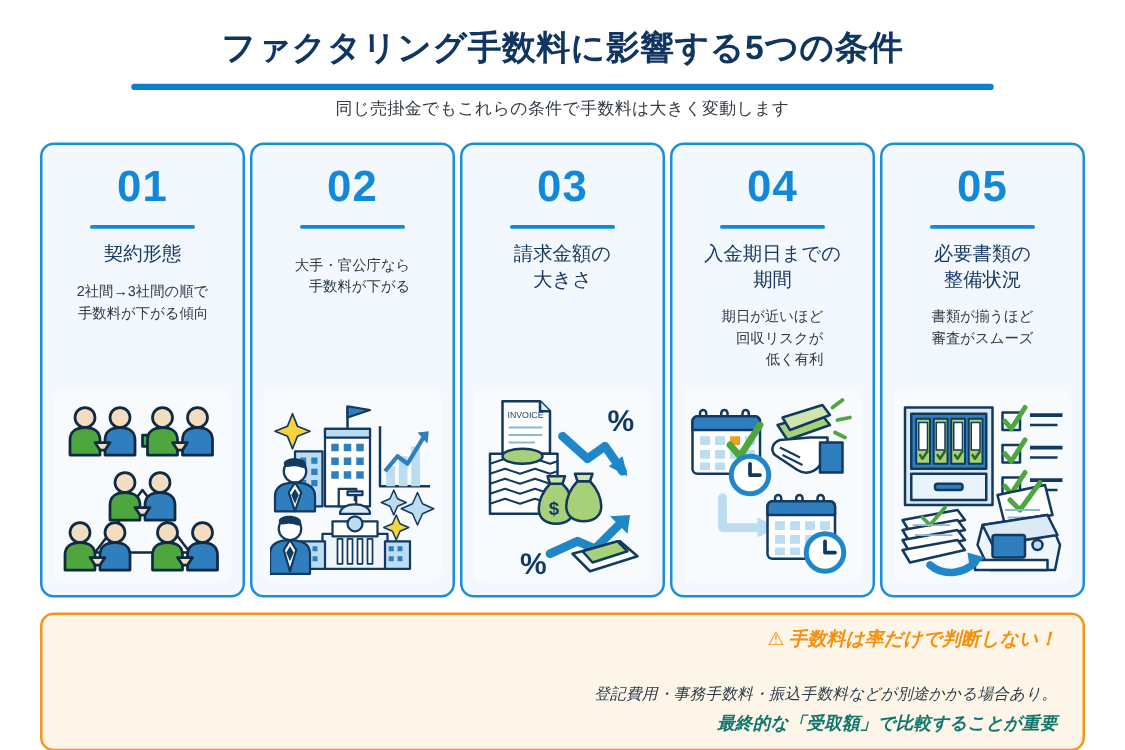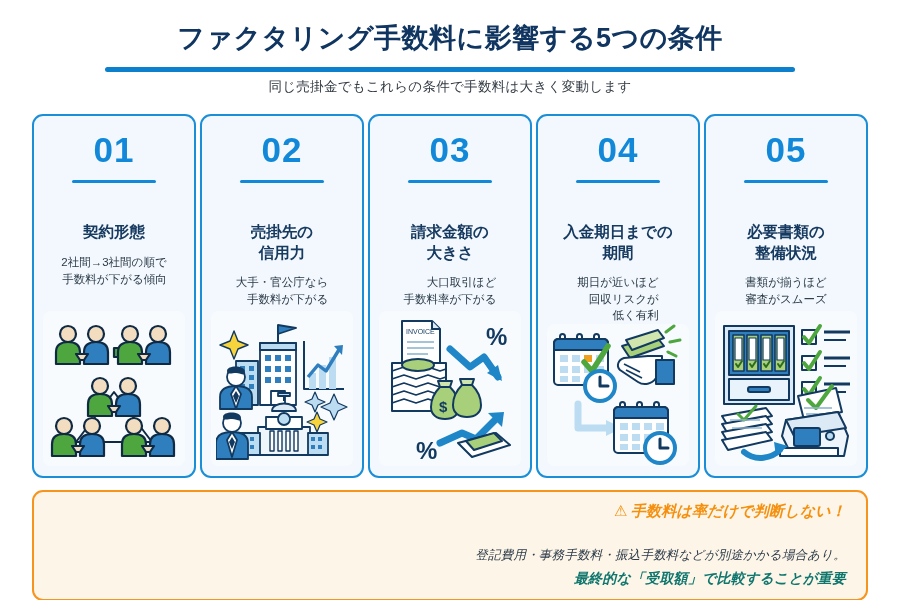--- a/index.html
+++ b/index.html
@@ -84,26 +84,25 @@
   }
   .card-rule {
     width: 84px;
     height: 3px;
     background: #1289d8;
     margin: 13px 0 11px 0;
     border-radius: 2px;
   }
   .card-title {
     font-size: 15.5px;
-    font-weight: bold;
+    font-weight: normal;
     color: #173a60;
     text-align: center;
     line-height: 1.32;
     white-space: pre-line;
-    margin-top: 28px;
   }
   .card-desc {
     font-size: 11.5px;
     color: #2b3a48;
     text-align: right;
     line-height: 1.45;
     margin-top: 11px;
     white-space: pre-line;
   }
   .card-illus {
@@ -208,22 +207,20 @@
             <path d="M100 142 V130 C100 123 105 120 112 120 C119 120 124 123 124 130 V142 Z" fill="#2f7fbf"></path>
             <path d="M92 132 L104 132 L100 138 L96 138 Z" fill="#f3ddc0"></path>
           </g>
         </svg>
       </div>
     </div>
 
     <div class="card">
       <div class="card-num">02</div>
       <div class="card-rule"></div>
-      <div class="card-title">売掛先の
-信用力</div>
       <div class="card-desc">大手・官公庁なら
 手数料が下がる</div>
       <div class="card-illus">
         <svg width="132" height="148" viewBox="0 0 132 148">
           <g stroke="#12395f" stroke-width="1.8" stroke-linejoin="round">
 
             <path d="M14 26 L18 16 L22 26 L32 30 L22 34 L18 44 L14 34 L4 30 Z" fill="#f7d33c" stroke="#12395f" stroke-width="1.4"></path>
 
             <rect x="20" y="46" width="22" height="44" fill="#bcdcf2"></rect>
             <g fill="#2f7fbf" stroke="none">
@@ -305,22 +302,20 @@
           </g>
         </svg>
       </div>
     </div>
 
     <div class="card">
       <div class="card-num">03</div>
       <div class="card-rule"></div>
       <div class="card-title">請求金額の
 大きさ</div>
-      <div class="card-desc">大口取引ほど
-手数料率が下がる</div>
       <div class="card-illus">
         <svg width="132" height="148" viewBox="0 0 132 148">
           <g stroke="#12395f" stroke-width="2" stroke-linejoin="round">
 
             <path d="M18 6 H48 L56 14 V48 H18 Z" fill="#ffffff"></path>
             <path d="M48 6 V14 H56" fill="#dceaf5"></path>
             <text x="22" y="19" font-family="'Liberation Sans',sans-serif" font-size="7" fill="#12395f" stroke="none">INVOICE</text>
             <g stroke="#8fb6cf" stroke-width="1.6">
               <path d="M23 27 H50"></path>
                 <path d="M23 33 H50"></path>

